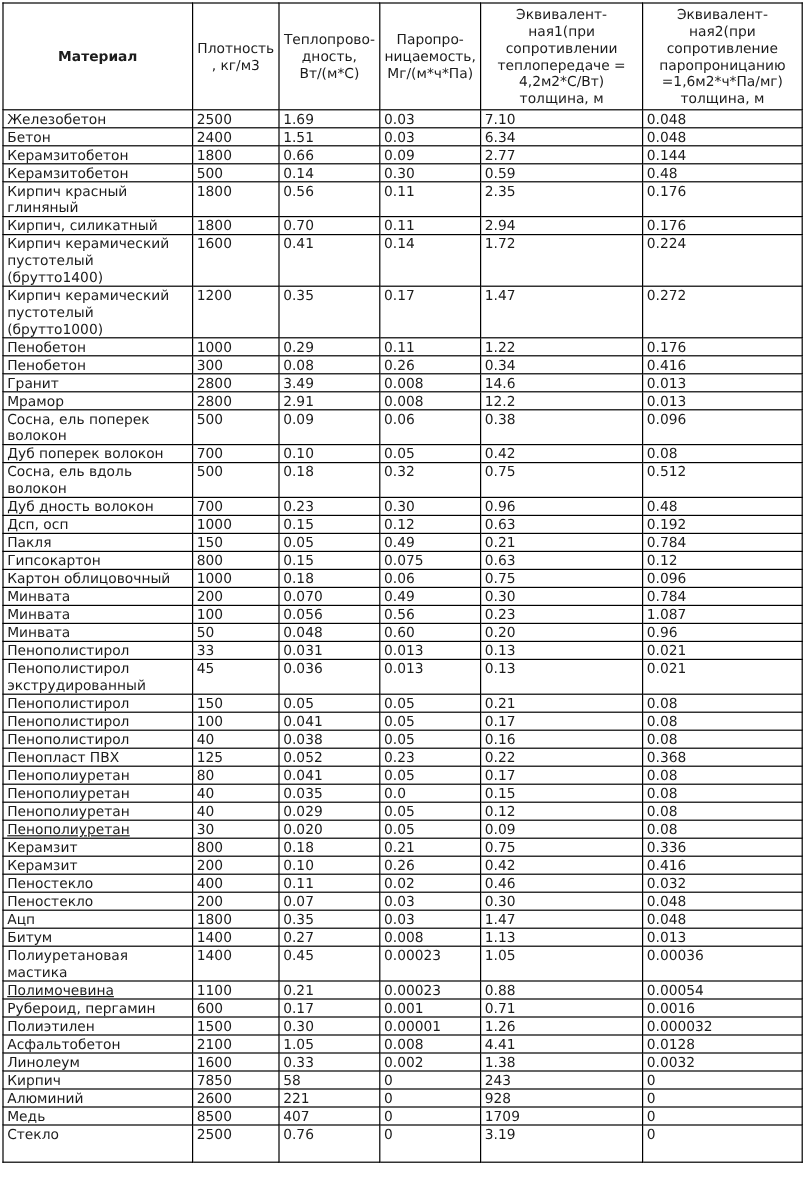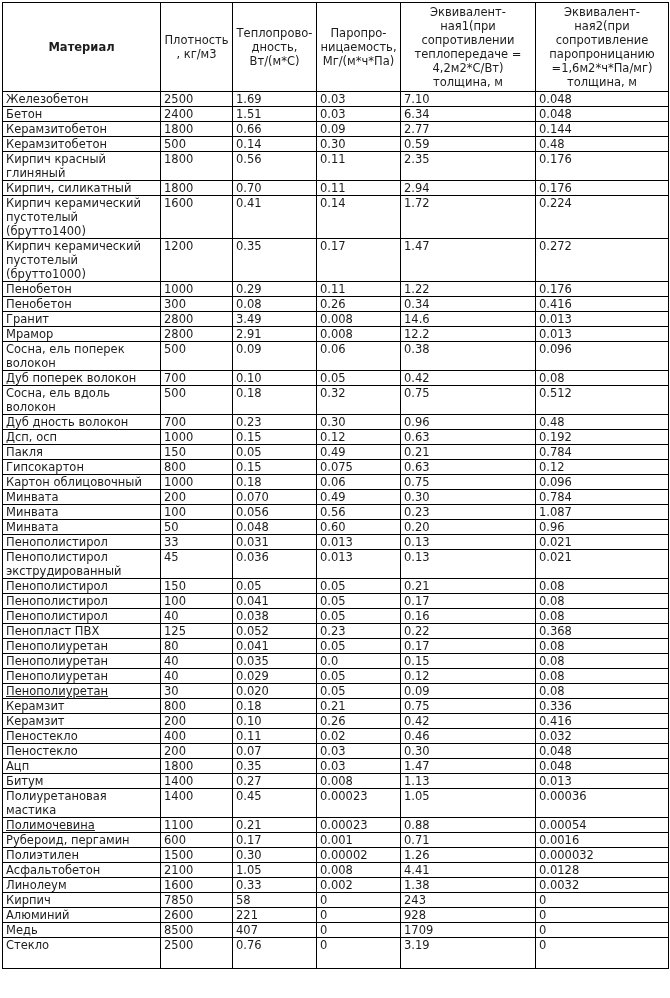--- a/index.html
+++ b/index.html
@@ -410,21 +410,21 @@
           <td>600</td>
           <td>0.17</td>
           <td>0.001</td>
           <td>0.71</td>
           <td>0.0016</td>
         </tr>
         <tr>
           <td>Полиэтилен</td>
           <td>1500</td>
           <td>0.30</td>
-          <td>0.00002</td>
+          <td>0.00001</td>
           <td>1.26</td>
           <td>0.000032</td>
         </tr>
         <tr>
           <td>Асфальтобетон</td>
           <td>2100</td>
           <td>1.05</td>
           <td>0.008</td>
           <td>4.41</td>
           <td>0.0128</td>

